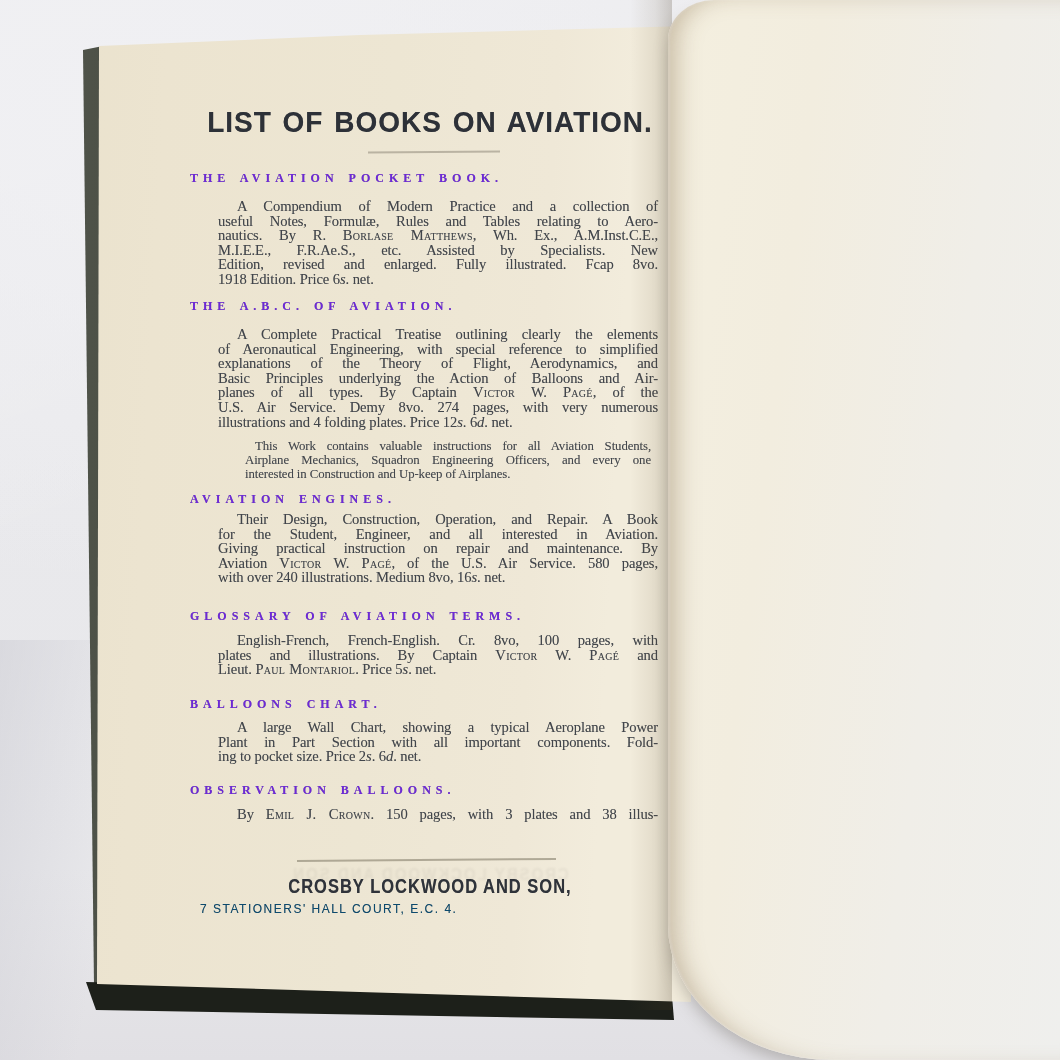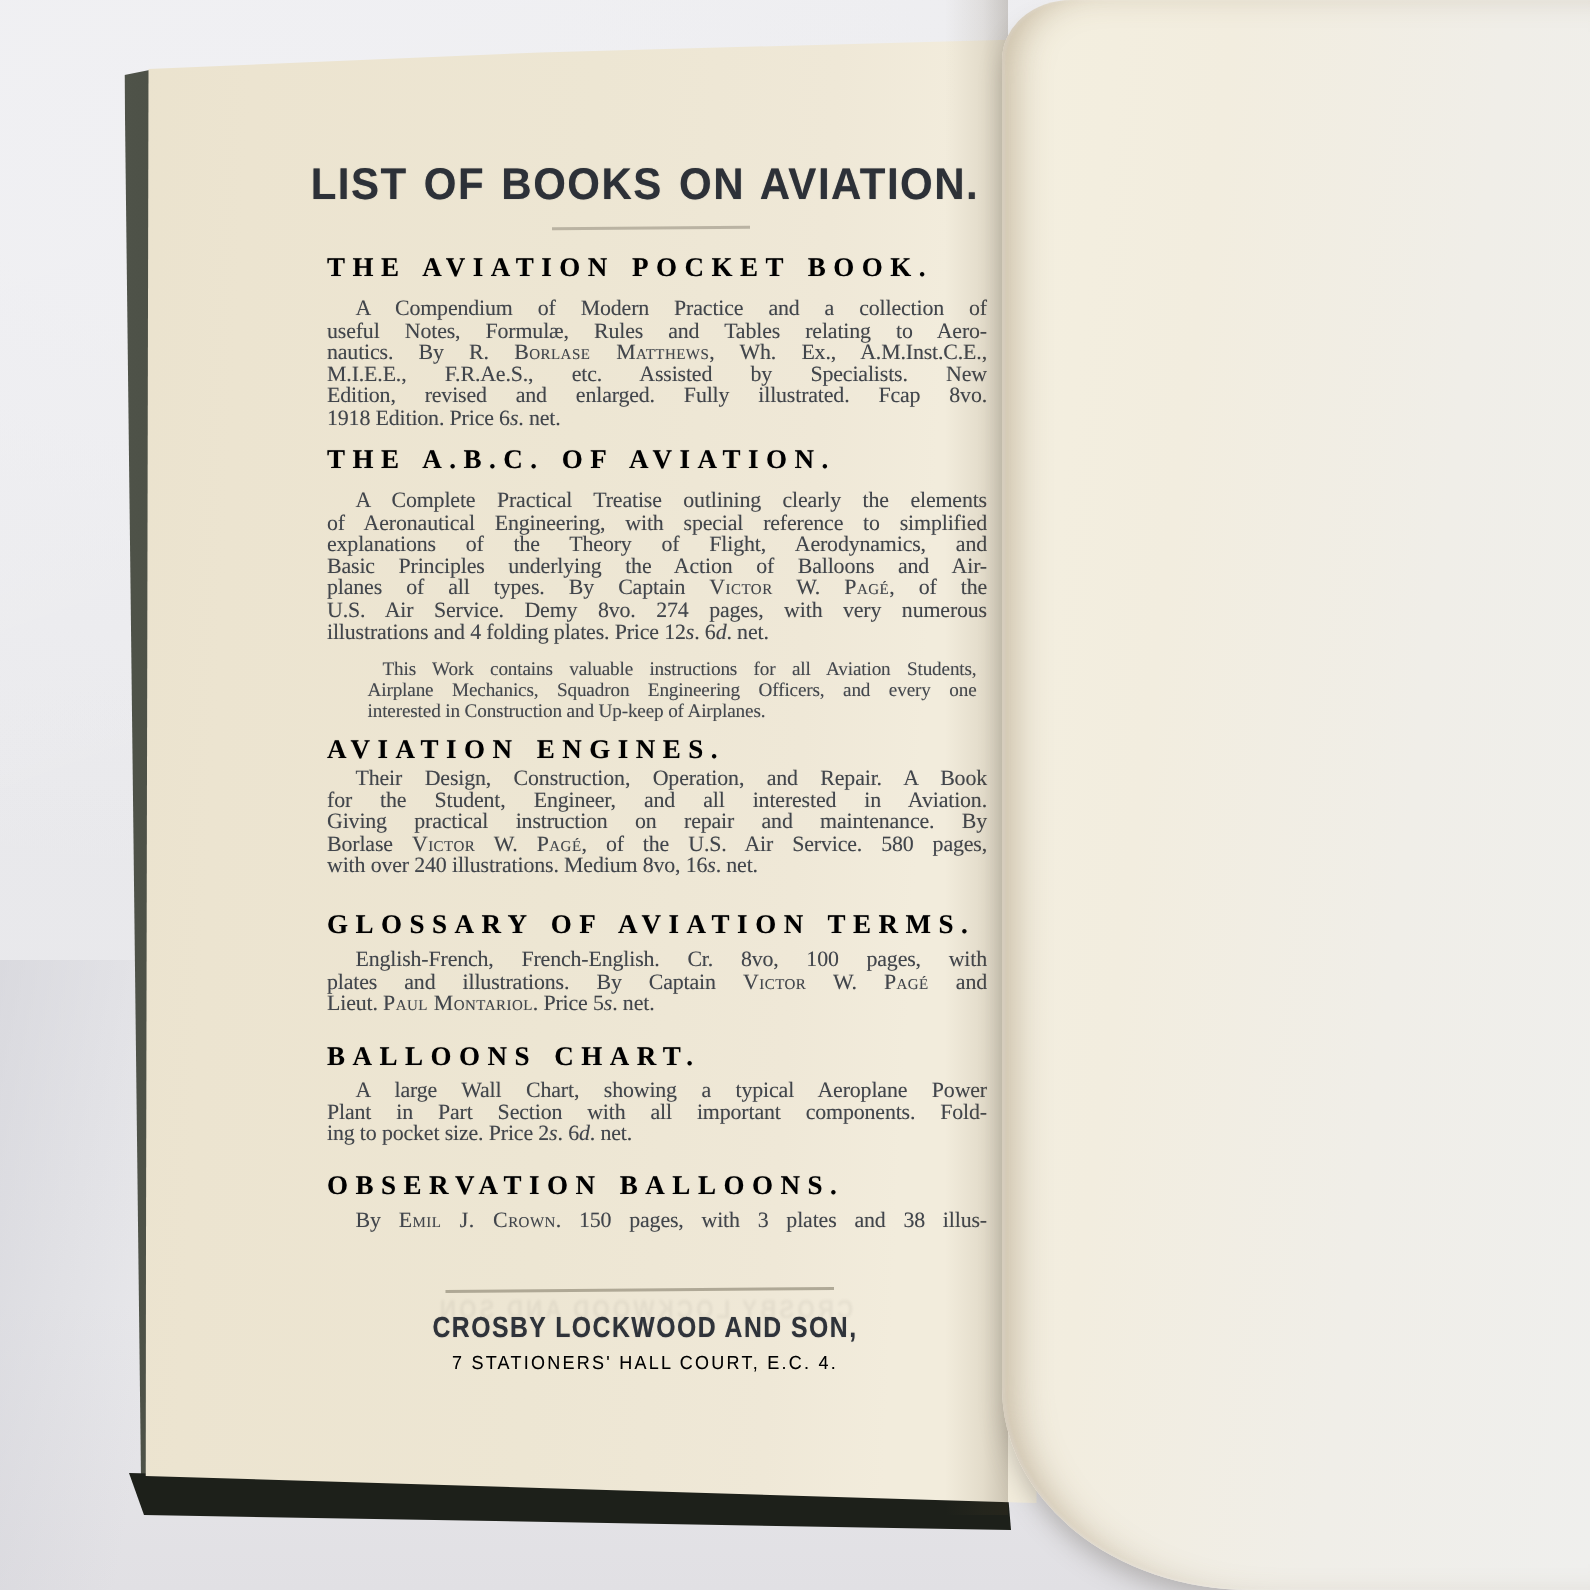--- a/index.html
+++ b/index.html
@@ -44,24 +44,24 @@
   
   .content{position:absolute;inset:0;z-index:3;color:#3d4148;}
   .title{position:absolute;left:200px;top:107px;width:460px;text-align:center;
     font-family:"Liberation Sans", sans-serif;font-weight:bold;
     font-size:28px;line-height:30px;letter-spacing:1px;word-spacing:2px;
     color:#2d3138;transform:scaleY(1.06);transform-origin:50% 0;
     text-shadow:0 0 .6px rgba(45,49,56,.5);}
   .rule{position:absolute;height:2px;background:#a8a192;opacity:.75;}
   .rule1{left:368px;top:151px;width:132px;transform:rotate(-.4deg);}
   .rule2{left:297px;top:859px;width:259px;transform:rotate(-.45deg);background:#9a9380;}
-  .hd{position:absolute;left:218px;white-space:nowrap;
+  .hd{position:absolute;left:190px;white-space:nowrap;
     font-family:"Liberation Serif", serif;font-weight:bold;
-    font-size:18px;line-height:20px;letter-spacing:5px;word-spacing:2px;
-    color:#000000;text-shadow:0 0 .6px rgba(47,51,58,.45);}
+    font-size:12px;line-height:20px;letter-spacing:5px;word-spacing:2px;
+    color:#6d28d9;text-shadow:0 0 .6px rgba(47,51,58,.45);}
   .h0{top:168px}.h1{top:296px}.h2{top:489px}.h3{top:606px}.h4{top:694px}.h5{top:780px}
   .bd{position:absolute;left:218px;width:440px;
     font-size:14.6px;line-height:14.6px;letter-spacing:-.1px;
     color:#41454b;text-shadow:0 0 .5px rgba(65,69,75,.35);}
   .b0{top:199px}.b1{top:327px}.b2{top:512px}.b3{top:633px}.b4{top:720px}.b5{top:807px}
   .note{position:absolute;left:245px;top:439px;width:406px;
     font-size:12.8px;line-height:14px;letter-spacing:-.1px;color:#44484e;
     text-shadow:0 0 .5px rgba(68,72,78,.35);}
   .tline{white-space:nowrap;text-align:justify;overflow:visible;}
   .tline.jfull{text-align-last:justify;}
@@ -71,23 +71,23 @@
   .it{font-style:italic;}
   .ghost{position:absolute;left:200px;top:865px;width:460px;text-align:center;
     font-family:"Liberation Sans", sans-serif;font-weight:bold;font-size:15px;
     letter-spacing:2px;color:#55504a;opacity:.07;filter:blur(.8px);
     transform:scaleX(-1) scaleY(1.15);}
   .pubname{position:absolute;left:200px;top:875px;width:460px;text-align:center;
     font-family:"Liberation Sans", sans-serif;font-weight:bold;
     font-size:16.5px;line-height:18px;letter-spacing:1px;color:#2f333a;
     transform:scaleY(1.18);transform-origin:50% 0;
     text-shadow:0 0 .5px rgba(47,51,58,.5);}
-  .pubaddr{position:absolute;left:200px;top:901px;width:460px;text-align:center;
+  .pubaddr{position:absolute;left:200px;top:901px;width:460px;text-align:left;
     font-family:"Liberation Sans", sans-serif;
-    font-size:12px;line-height:14px;letter-spacing:1.5px;color:#000000;
+    font-size:12px;line-height:14px;letter-spacing:1.5px;color:#0c4a6e;
     transform:scaleY(1.05);transform-origin:50% 0;
     text-shadow:0 0 .4px rgba(58,62,69,.45);}
 </style>
 </head>
 <body>
 
 <div class="scene">
   <div class="fabric">
     <div class="fold1"></div>
     <div class="fold2"></div>
@@ -126,21 +126,21 @@
         <div class="tline first jfull"><span>This Work contains valuable instructions for all Aviation Students,</span></div>
         <div class="tline jfull"><span>Airplane Mechanics, Squadron Engineering Officers, and every one</span></div>
         <div class="tline"><span>interested in Construction and Up-keep of Airplanes.</span></div>
       </div>
 
     <div class="hd h2">AVIATION ENGINES.</div>
     <div class="bd b2">
         <div class="tline first jfull"><span>Their Design, Construction, Operation, and Repair.  A Book</span></div>
         <div class="tline jfull"><span>for the Student, Engineer, and all interested in Aviation.</span></div>
         <div class="tline jfull"><span>Giving practical instruction on repair and maintenance.  By</span></div>
-        <div class="tline jfull"><span>Borlase </span><span class="sc">Victor</span><span> W. </span><span class="sc">Pagé</span><span>, of the U.S. Air Service.  580 pages,</span></div>
+        <div class="tline jfull"><span>Aviation </span><span class="sc">Victor</span><span> W. </span><span class="sc">Pagé</span><span>, of the U.S. Air Service.  580 pages,</span></div>
         <div class="tline"><span>with over 240 illustrations.  Medium 8vo, 16</span><span class="it">s</span><span>. net.</span></div>
       </div>
 
     <div class="hd h3">GLOSSARY OF AVIATION TERMS.</div>
     <div class="bd b3">
         <div class="tline first jfull"><span>English-French, French-English.  Cr. 8vo, 100 pages, with</span></div>
         <div class="tline jfull"><span>plates and illustrations.  By Captain </span><span class="sc">Victor</span><span> W. </span><span class="sc">Pagé</span><span> and</span></div>
         <div class="tline"><span>Lieut. </span><span class="sc">Paul Montariol</span><span>.  Price 5</span><span class="it">s</span><span>. net.</span></div>
       </div>
 

